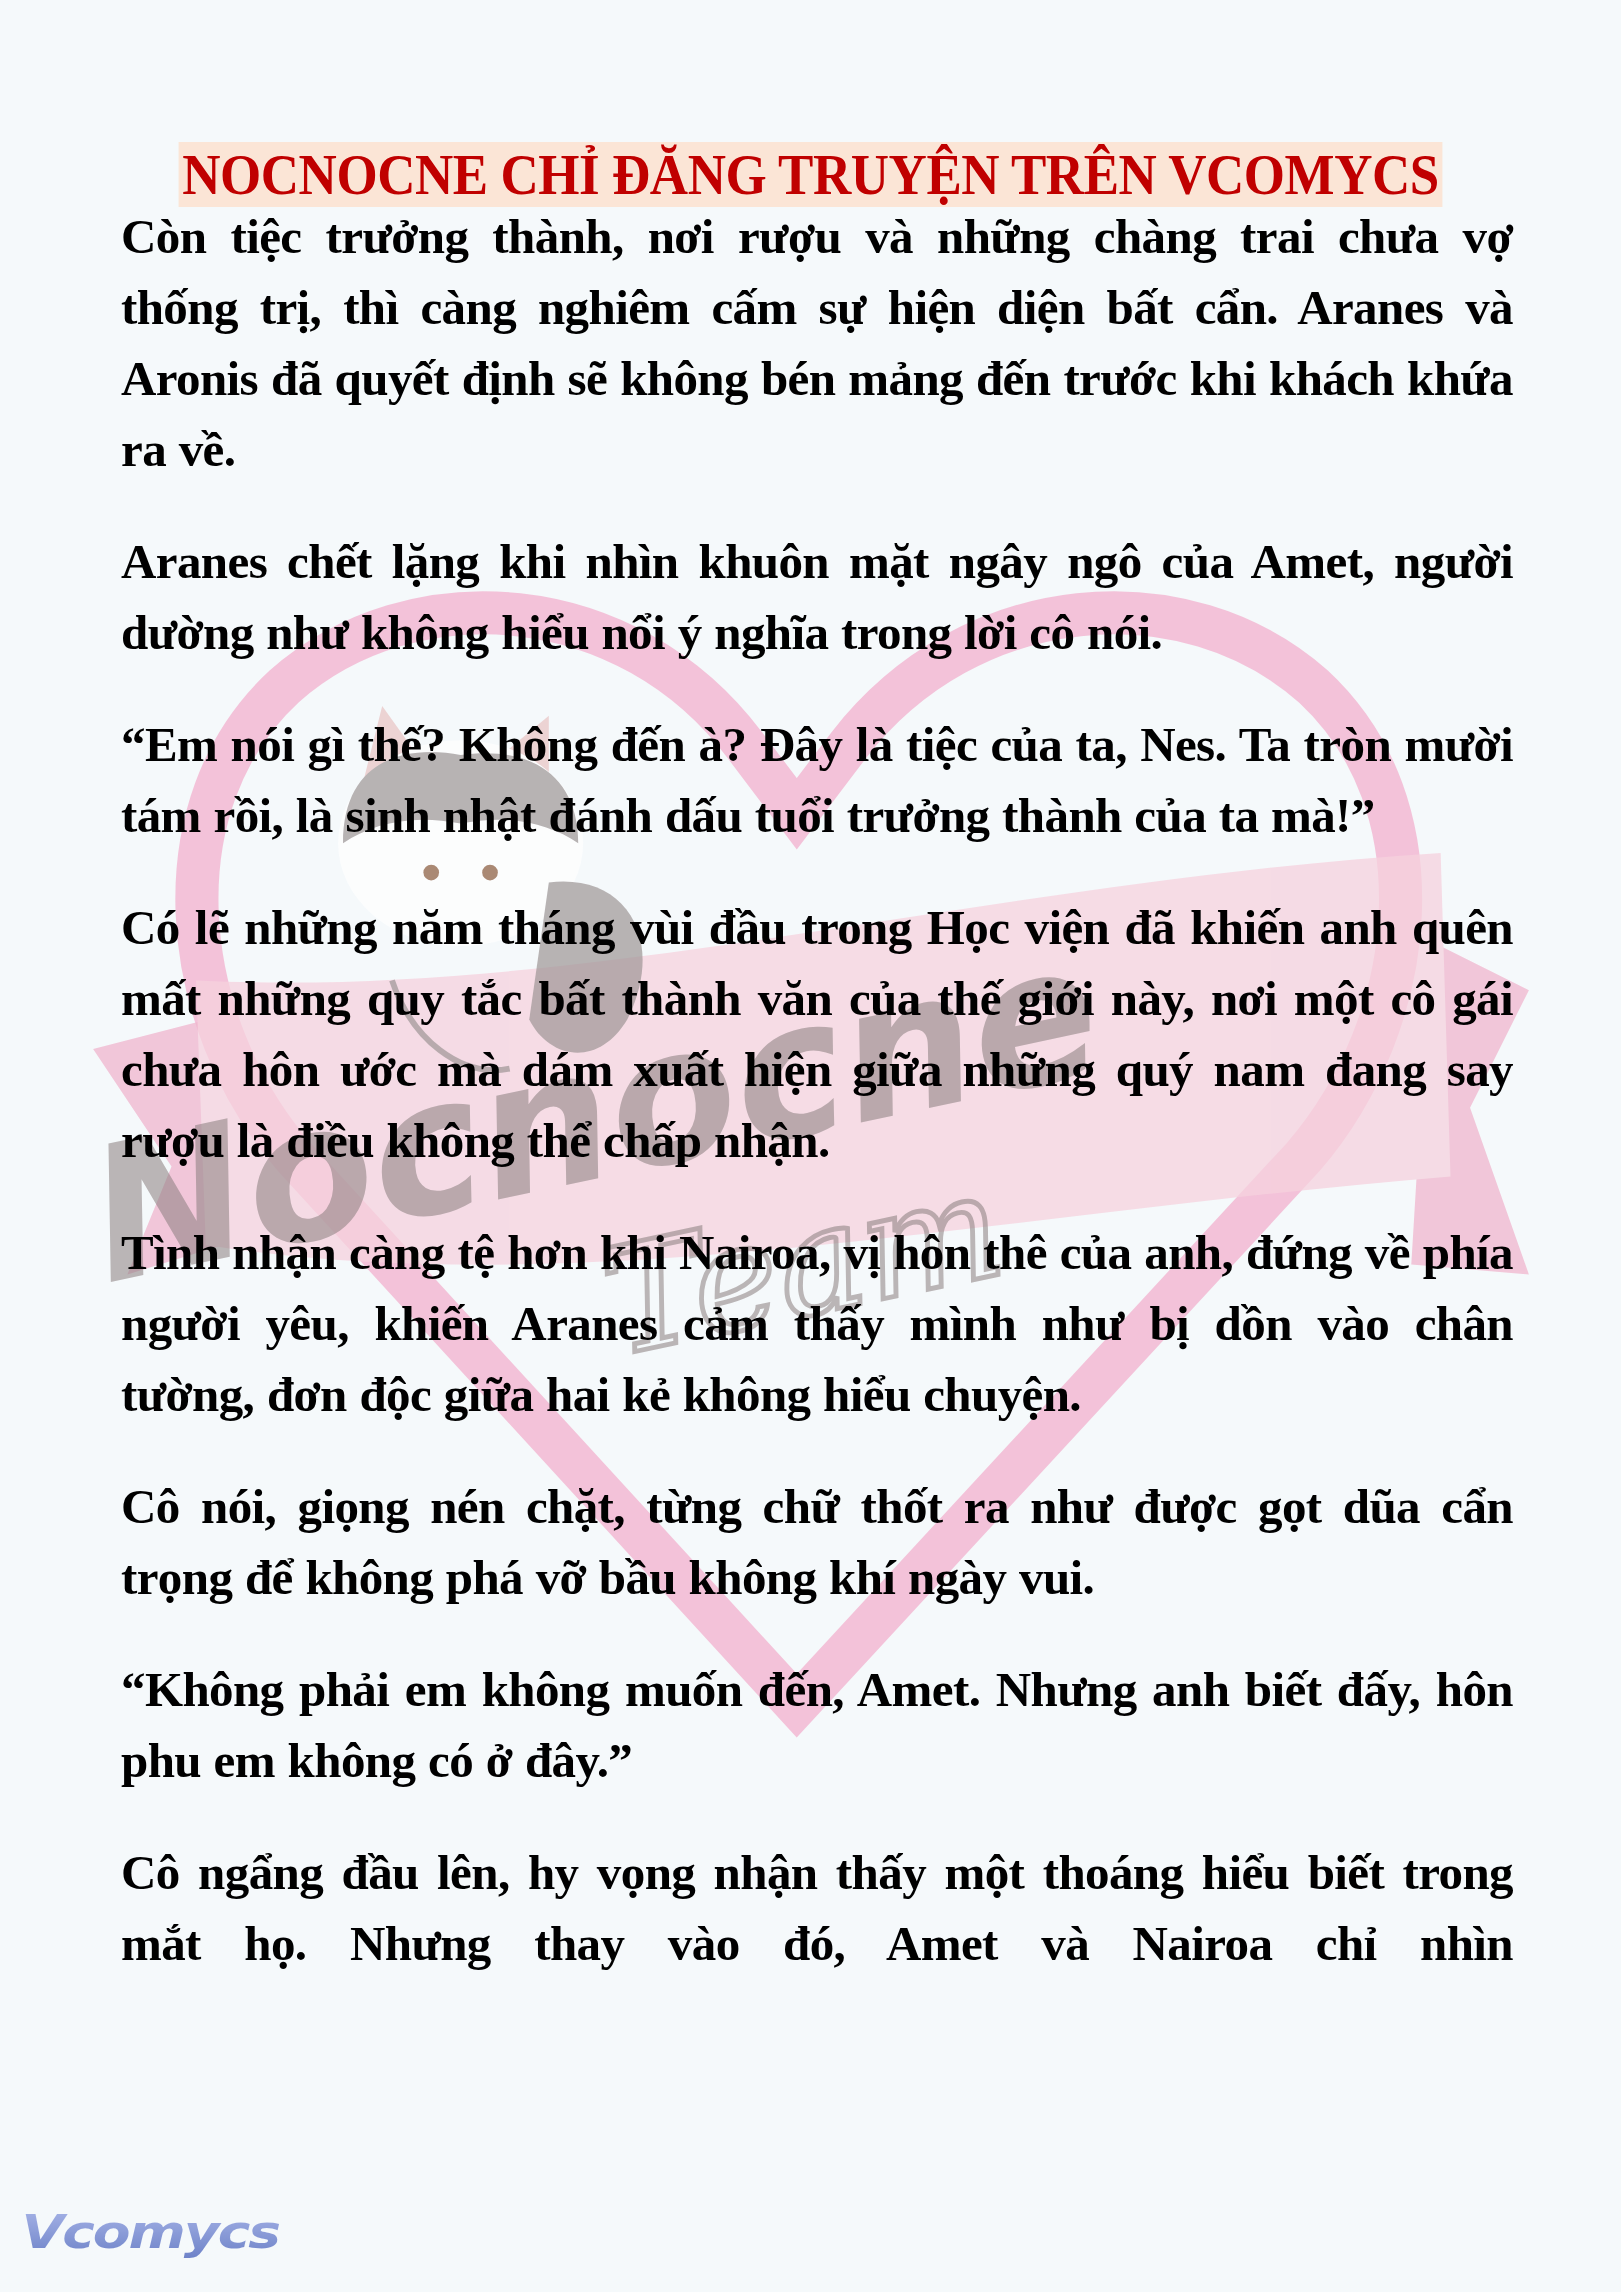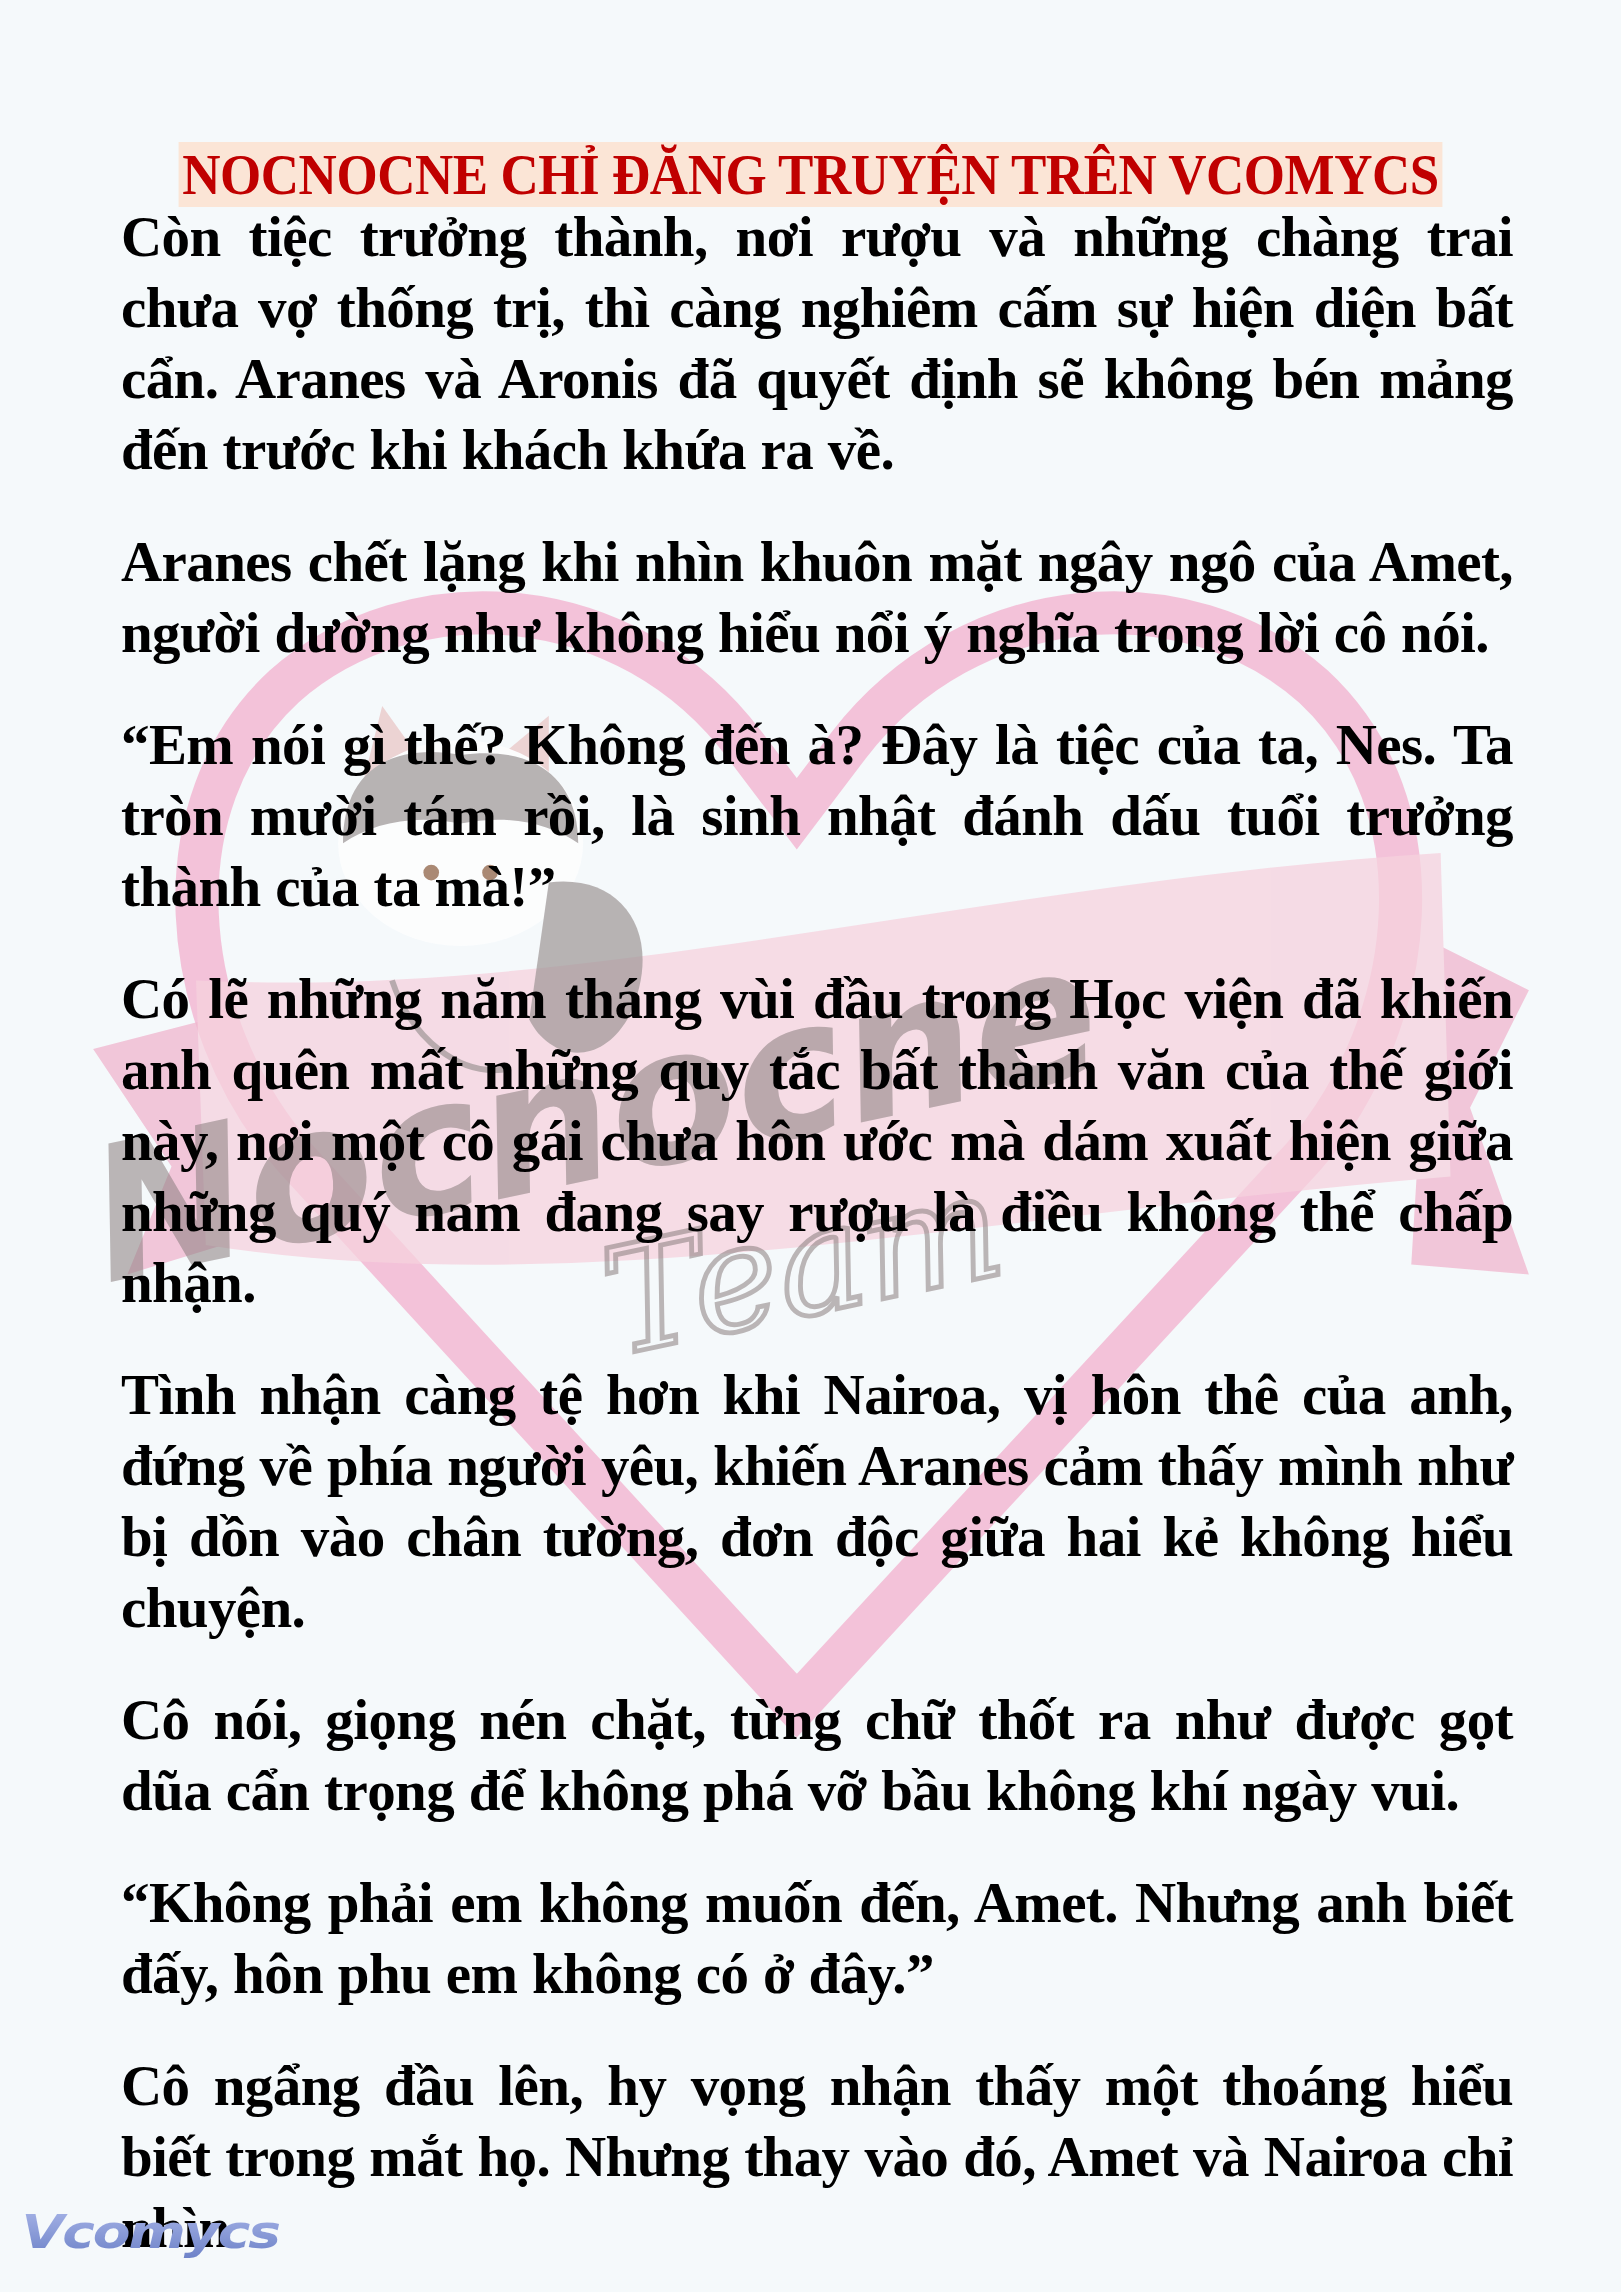--- a/index.html
+++ b/index.html
@@ -49,21 +49,21 @@
     }
     .content {
       position: absolute;
       top: 201px;
       left: 121px;
       width: 1392px;
       z-index: 2;
     }
     .para {
       margin: 0 0 41px 0;
-      font-size: 57px;
+      font-size: 49px;
       line-height: 71px;
       text-align: justify;
       text-align-last: left;
       font-weight: bold;
       letter-spacing: -0.6px;
       word-spacing: 1px;
     }
     .para.last-para {
       text-align-last: justify;
       margin-top: 13px;

